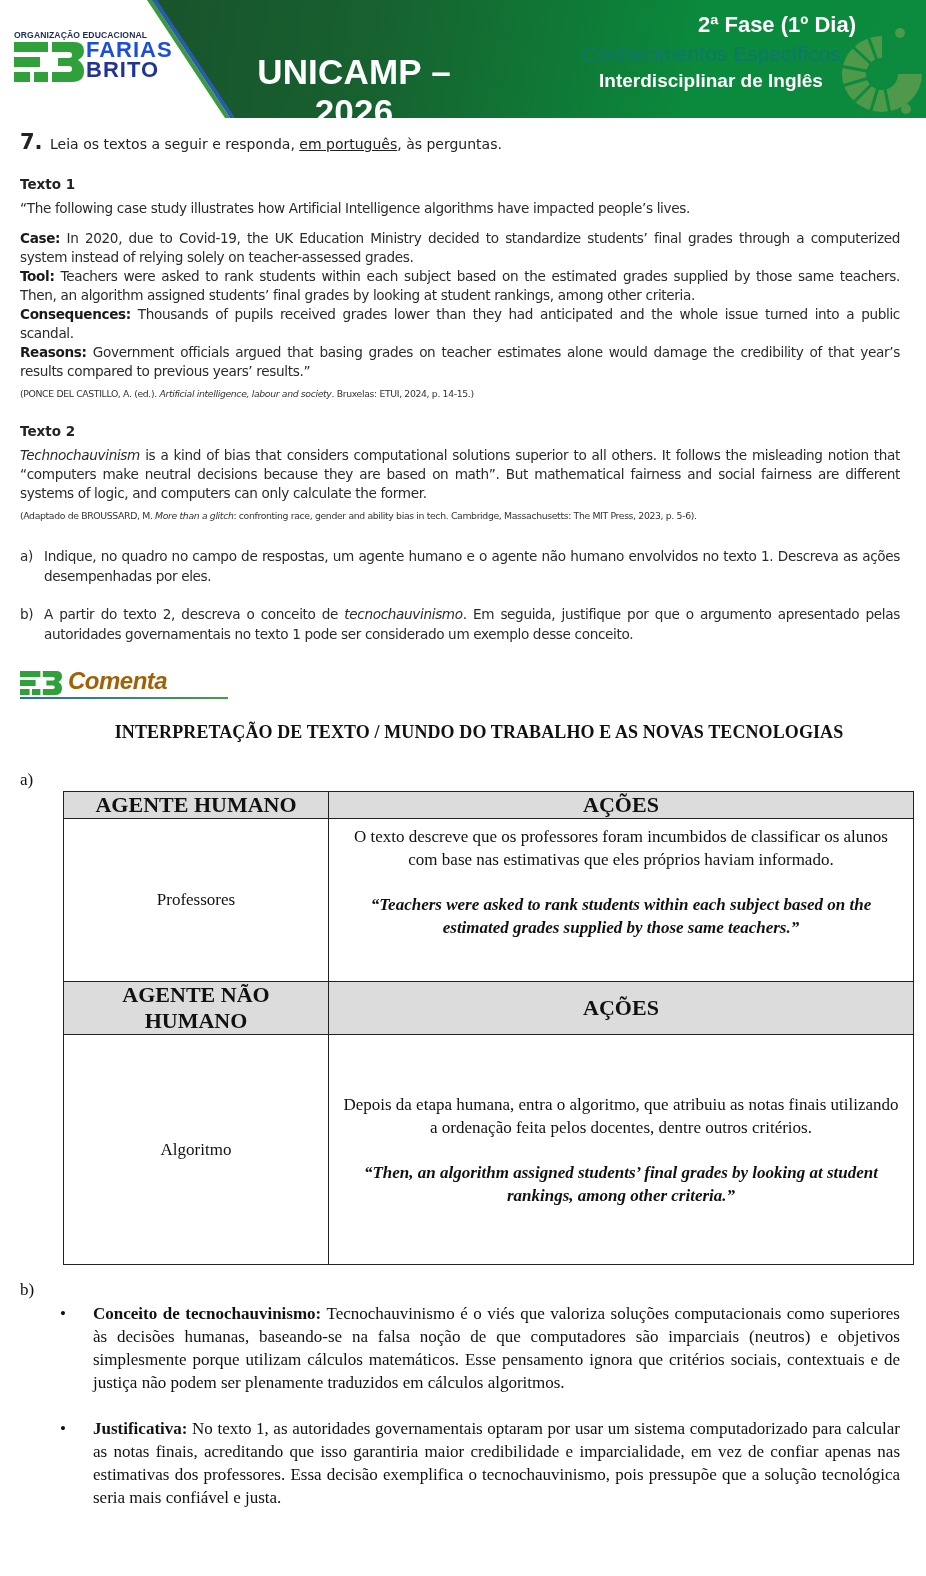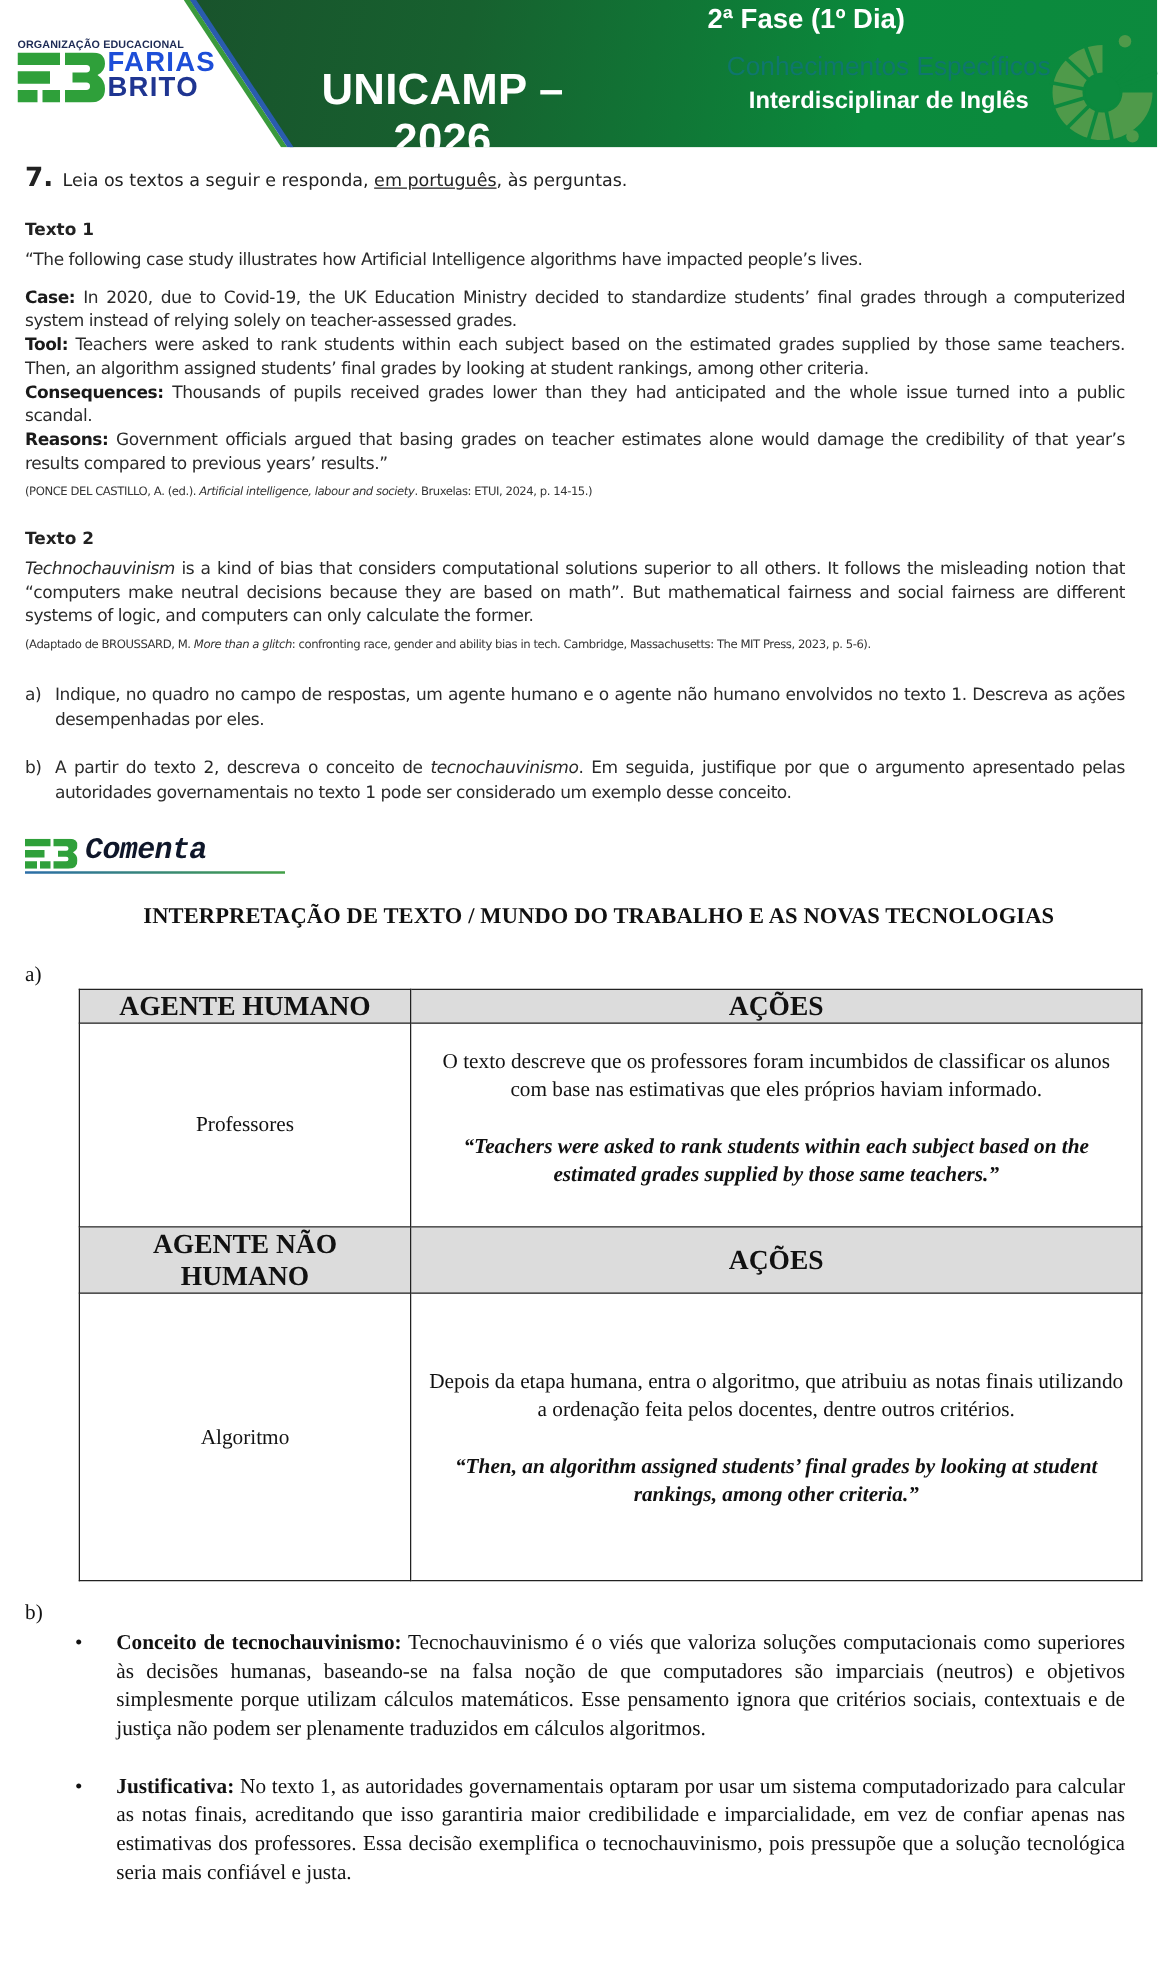--- a/index.html
+++ b/index.html
@@ -16,42 +16,42 @@
     clip-path: polygon(147px 0, 152px 0, 230px 118px, 225px 118px); }
 
   .logo { position: absolute; left: 14px; top: 30px; width: 150px; height: 55px; }
   .logo-org { position: absolute; left: 0; top: 0; font-family: "Liberation Sans", sans-serif; font-weight: bold; font-size: 8.6px; color: #1d2a55; letter-spacing: 0.1px; white-space: nowrap; }
   .logo-fb { position: absolute; left: 0; top: 12px; width: 70px; height: 40px; }
   .logo-farias { position: absolute; left: 72px; top: 10px; font-family: "Liberation Sans", sans-serif; font-weight: bold; font-size: 22px; line-height: 20px; color: #1d4ed8; letter-spacing: 1px; }
   .logo-brito { position: absolute; left: 72px; top: 30px; font-family: "Liberation Sans", sans-serif; font-weight: bold; font-size: 22px; line-height: 20px; color: #1f3591; letter-spacing: 1px; }
 
   .h-sub { position: absolute; left: 234px; top: 20px; width: 240px; text-align: center; font-family: "Liberation Sans", sans-serif; font-size: 22px; color: #ffffff; }
   .h-main { position: absolute; left: 214px; top: 52px; width: 280px; text-align: center; font-family: "Liberation Sans", sans-serif; font-size: 35px; font-weight: bold; color: #ffffff; letter-spacing: 0.2px; }
-  .h-r1 { position: absolute; left: 566px; top: 2px; width: 290px; text-align: left; font-family: "Liberation Sans", sans-serif; font-size: 22px; font-weight: bold; color: #ffffff; }
+  .h-r1 { position: absolute; left: 566px; top: 12px; width: 290px; text-align: right; font-family: "Liberation Sans", sans-serif; font-size: 22px; font-weight: bold; color: #ffffff; }
   .h-r2 { position: absolute; left: 566px; top: 42px; width: 290px; text-align: center; font-family: "Liberation Sans", sans-serif; font-size: 21px; color: #0f766e; }
   .h-r3 { position: absolute; left: 566px; top: 70px; width: 290px; text-align: center; font-family: "Liberation Sans", sans-serif; font-size: 19px; font-weight: bold; color: #ffffff; }
   .unicamp-logo { position: absolute; left: 832px; top: 26px; width: 100px; height: 90px; }
 
   
   .q { position: absolute; font-family: "DejaVu Sans", sans-serif; color: #222; }
   .q-intro { left: 20px; top: 130px; font-size: 14px; line-height: 24px; }
   .q-num { font-size: 21px; font-weight: bold; margin-right: 3px; }
   .q-underline { text-decoration: underline; }
   .q-head { font-family: "DejaVu Sans", sans-serif; font-weight: bold; font-size: 13.5px; position: absolute; left: 20px; color: #222; }
   .q-para { position: absolute; left: 20px; width: 880px; font-family: "DejaVu Sans", sans-serif; font-size: 13.6px; line-height: 19px; color: #2a2a2a; text-align: justify; letter-spacing: -0.35px; }
   .q-para b { color: #1a1a1a; }
   .q-cite { position: absolute; left: 20px; font-family: "DejaVu Sans", sans-serif; font-size: 9.3px; color: #333; letter-spacing: -0.35px; white-space: nowrap; }
   .q-item { position: absolute; left: 20px; width: 880px; font-family: "DejaVu Sans", sans-serif; font-size: 13.6px; line-height: 20px; color: #2a2a2a; letter-spacing: -0.35px; }
   .q-item .lbl { position: absolute; left: 0; top: 0; }
   .q-item .txt { margin-left: 24px; display: block; text-align: justify; }
 
   
   .comenta { position: absolute; left: 20px; top: 667px; width: 208px; height: 34px; }
   .comenta-fb { position: absolute; left: 0; top: 4px; width: 42px; height: 24px; }
-  .comenta-word { position: absolute; left: 48px; top: 0; font-family: Liberation Mono, monospace; font-weight: bold; font-style: italic; font-size: 24px; color: #0f172a; letter-spacing: -0.5px; }
+  .comenta-word { position: absolute; left: 48px; top: 0; font-family: Liberation Sans, sans-serif; font-weight: bold; font-style: italic; font-size: 24px; color: #a16207; letter-spacing: -0.5px; }
   .comenta-line { position: absolute; left: 0; top: 30px; width: 208px; height: 2px; background: linear-gradient(90deg, #2c6ea8, #43a047); }
 
   .section-title { position: absolute; left: 16px; top: 722px; width: 926px; text-align: center; font-family: "Liberation Serif", serif; font-weight: bold; font-size: 18px; color: #111; letter-spacing: 0.1px; }
   .ans-lbl { position: absolute; left: 20px; font-family: "Liberation Serif", serif; font-size: 17px; color: #111; }
 
   
   table.agents { position: absolute; left: 63px; top: 791px; width: 851px; border-collapse: collapse; font-family: "Liberation Serif", serif; color: #111; }
   table.agents td { border: 1px solid #222; text-align: center; vertical-align: middle; padding: 0 10px; }
   table.agents td.hdr { background: #dcdcdc; font-weight: bold; font-size: 22px; }
   table.agents td.c1 { width: 244px; }
@@ -162,21 +162,21 @@
 <div class="ans-lbl" style="top:770px;">a)</div>
 
 <table class="agents">
   <tbody>
       <tr style="height:24px;">
     <td class="hdr c1">AGENTE HUMANO</td>
     <td class="hdr">AÇÕES</td>
   </tr>
   <tr style="height:163px;">
     <td class="agent c1">Professores</td>
-    <td class="act" style="vertical-align:top; padding-top:18px;">
+    <td class="act" style="vertical-align:top; padding-top:6px;">
       <span class="act-text">O texto descreve que os professores foram incumbidos de classificar os alunos com base nas estimativas que eles próprios haviam informado.</span>
       <span class="quote">“Teachers were asked to rank students within each subject based on the estimated grades supplied by those same teachers.”</span>
     </td>
   </tr>
   <tr style="height:44px;">
     <td class="hdr c1">AGENTE NÃO HUMANO</td>
     <td class="hdr">AÇÕES</td>
   </tr>
   <tr style="height:230px;">
     <td class="agent c1">Algoritmo</td>

